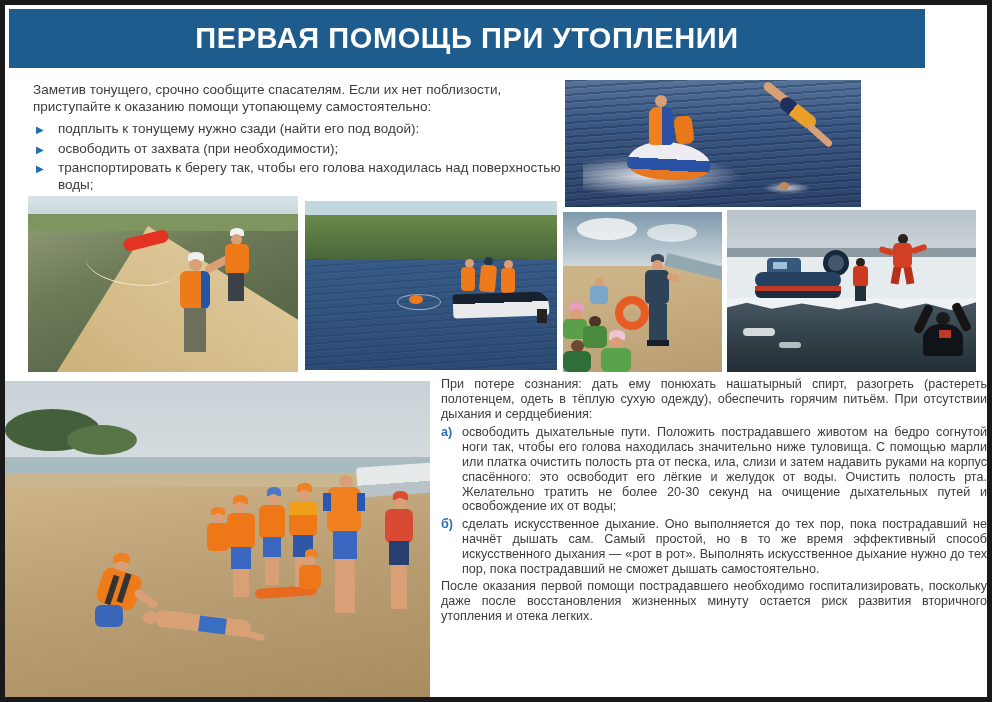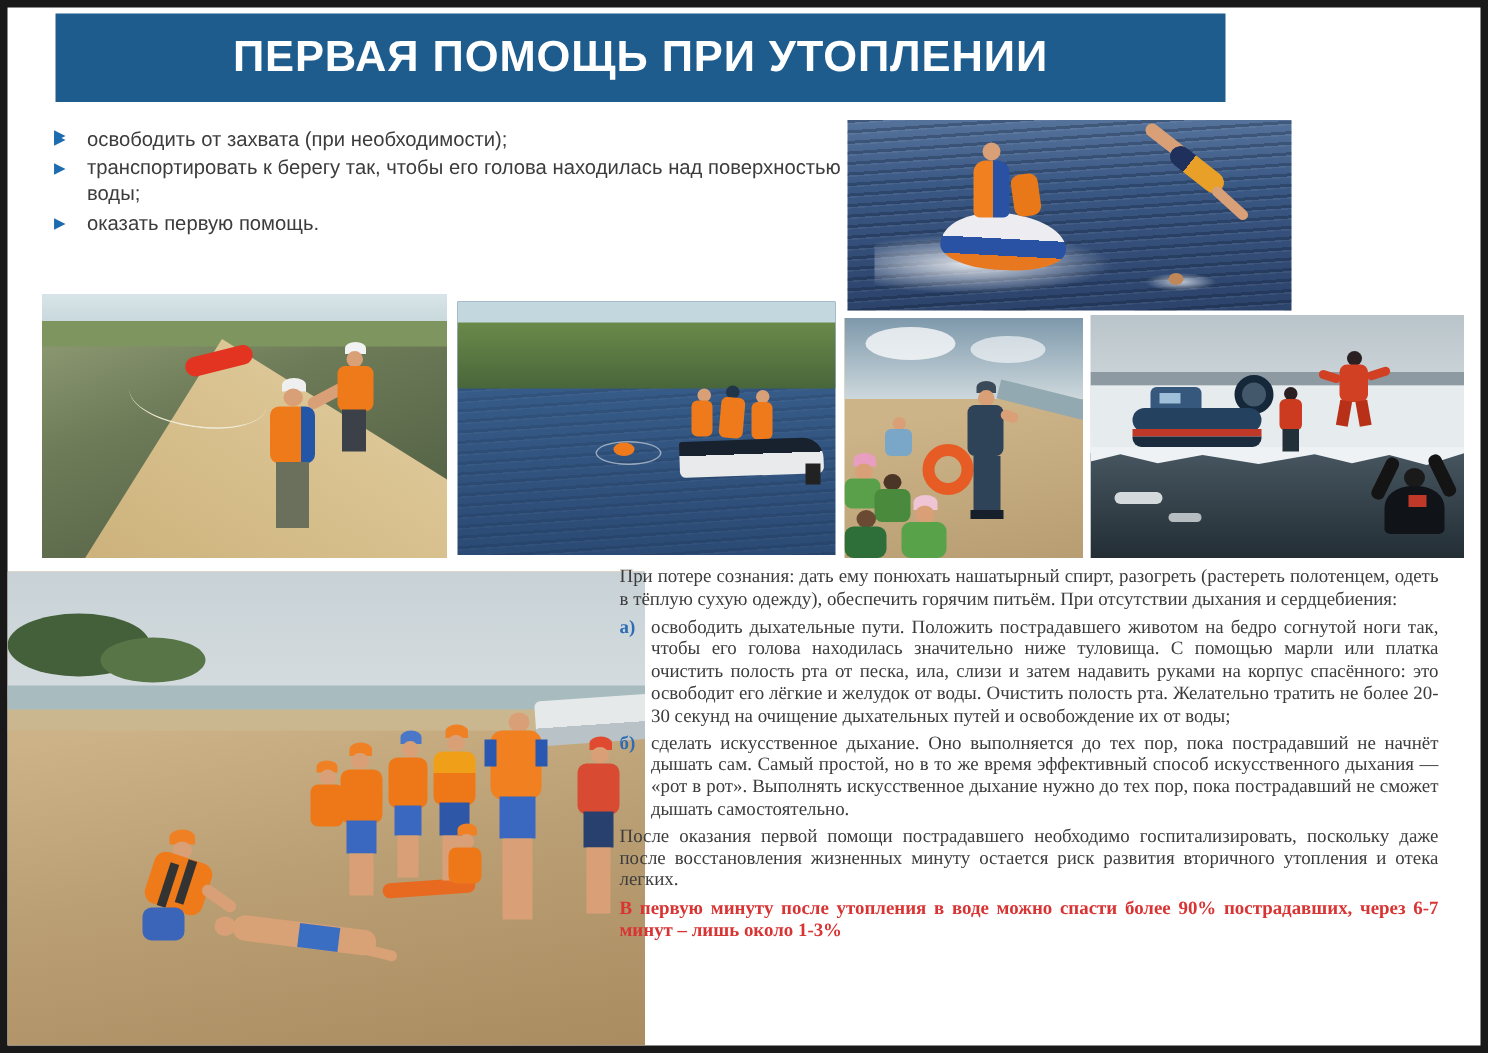--- a/index.html
+++ b/index.html
@@ -1,25 +1,25 @@
 <!DOCTYPE html>
 <html><head>
 <meta charset="utf-8">
 <style>
   html,body{margin:0;padding:0;background:#fff;}
   .poster{position:relative;width:992px;height:702px;background:#fff;border:5px solid #191919;
           box-sizing:border-box;overflow:hidden;font-family:"Liberation Sans","DejaVu Sans",sans-serif;}
-  .header{position:absolute;left:4px;top:4px;width:780px;height:59px;background:#1e5c8e;
-          display:flex;align-items:center;justify-content:center;margin-left:28px;}
+  .header{position:absolute;left:4px;top:4px;width:916px;height:59px;background:#1e5c8e;
+          display:flex;align-items:center;justify-content:center;}
   .header h1{margin:0;color:#ffffff;font-size:29px;font-weight:800;letter-spacing:.6px;}
   .intro{position:absolute;left:28px;top:76px;width:534px;color:#3c3c3c;font-size:13.5px;line-height:17px;}
   .intro .lead{margin:0 0 5px 0;}
   .bullet{position:relative;padding-left:25px;margin:0 0 2.5px 0;}
   .arr{position:absolute;left:3px;top:1px;color:#1d6cb0;font-size:10px;}
-  .aid{position:absolute;left:408px;top:372px;width:546px;color:#3c3c3c;font-size:12.6px;line-height:14.8px;font-family:Liberation Serif, serif;}
+  .aid{position:absolute;left:436px;top:372px;width:546px;color:#3c3c3c;font-size:12.6px;line-height:14.8px;}
   .aid p{margin:0 0 4px 0;text-align:justify;}
   .item{position:relative;padding-left:21px;margin:0 0 3px 0;text-align:justify;}
   .item .lbl{position:absolute;left:0;top:0;font-weight:bold;color:#2e6db5;}
   .aid .pulse{text-align:left;margin-bottom:3px;}
   .aid .important{color:#1c87a6;font-weight:bold;text-align:left;margin-bottom:4px;}
   .aid .stat{color:#d93434;font-weight:bold;}
   .ph{position:absolute;overflow:hidden;background:#9aa;}
   .sh{position:absolute;}
   .rd{border-radius:50%;}
   .wtex{background:repeating-linear-gradient(176deg, rgba(8,18,34,.22) 0 2px, rgba(255,255,255,.06) 2px 3px, rgba(0,0,0,0) 3px 7px);}
@@ -27,22 +27,24 @@
 </head>
 <body>
 
 <div class="poster">
 
   <div class="header">
     <h1>ПЕРВАЯ ПОМОЩЬ ПРИ УТОПЛЕНИИ</h1>
   </div>
 
   <div class="intro">
-    <div class="bullet">
-      <span class="arr">▶</span>
+    <p class="lead">Заметив тонущего, срочно сообщите спасателям. Если их нет поблизости, приступайте к оказанию помощи утопающему самостоятельно:</p>
+    <div class="bullet">
+      <span class="arr">▶</span>
+      <span>подплыть к тонущему нужно сзади (найти его под водой):</span>
     </div>
     <div class="bullet">
       <span class="arr">▶</span>
       <span>освободить от захвата (при необходимости);</span>
     </div>
     <div class="bullet">
       <span class="arr">▶</span>
       <span>транспортировать к берегу так, чтобы его голова находилась над поверхностью воды;</span>
     </div>
     <div class="bullet">
@@ -237,16 +239,15 @@
     <p>При потере сознания: дать ему понюхать нашатырный спирт, разогреть (растереть полотенцем, одеть в тёплую сухую одежду), обеспечить горячим питьём. При отсутствии дыхания и сердцебиения:</p>
     <div class="item">
       <span class="lbl">а)</span>
       <span>освободить дыхательные пути. Положить пострадавшего животом на бедро согнутой ноги так, чтобы его голова находилась значительно ниже туловища. С помощью марли или платка очистить полость рта от песка, ила, слизи и затем надавить руками на корпус спасённого: это освободит его лёгкие и желудок от воды. Очистить полость рта. Желательно тратить не более 20-30 секунд на очищение дыхательных путей и освобождение их от воды;</span>
     </div>
     <div class="item">
       <span class="lbl">б)</span>
       <span>сделать искусственное дыхание. Оно выполняется до тех пор, пока пострадавший не начнёт дышать сам. Самый простой, но в то же время эффективный способ искусственного дыхания — «рот в рот». Выполнять искусственное дыхание нужно до тех пор, пока пострадавший не сможет дышать самостоятельно.</span>
     </div>
     <p>После оказания первой помощи пострадавшего необходимо госпитализировать, поскольку даже после восстановления жизненных минуту остается риск развития вторичного утопления и отека легких.</p>
-    <p class="stat">В первую минуту после утопления в воде можно спасти более 90% пострадавших, через 6-7 минут – лишь около 1-3%</p>
   </div>
 
 </div>
 
 </body></html>

